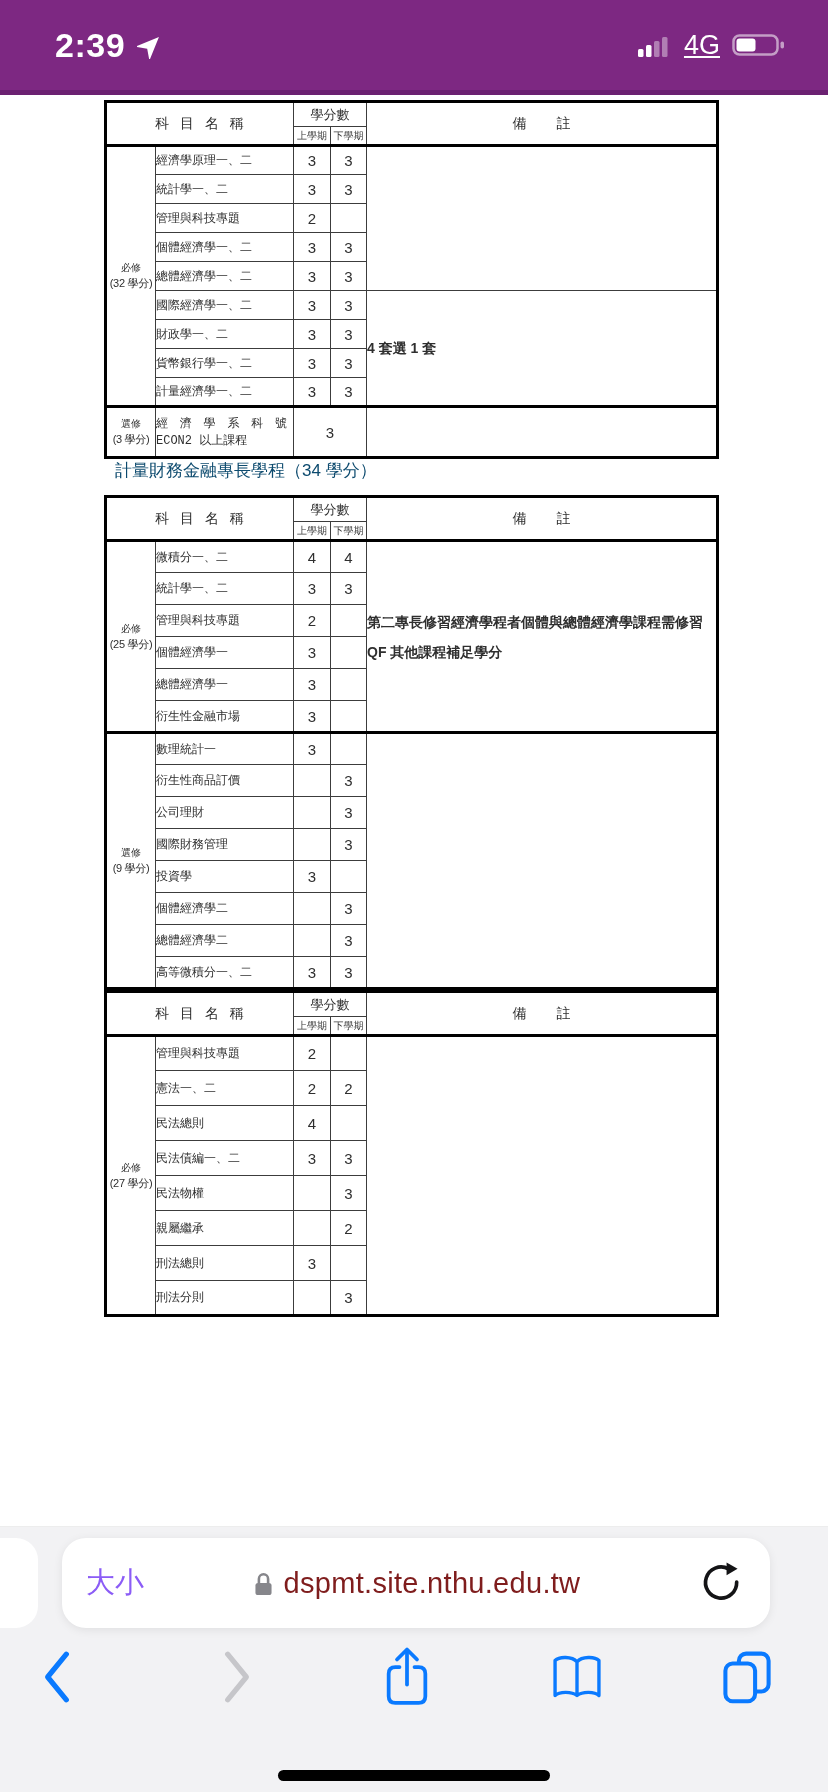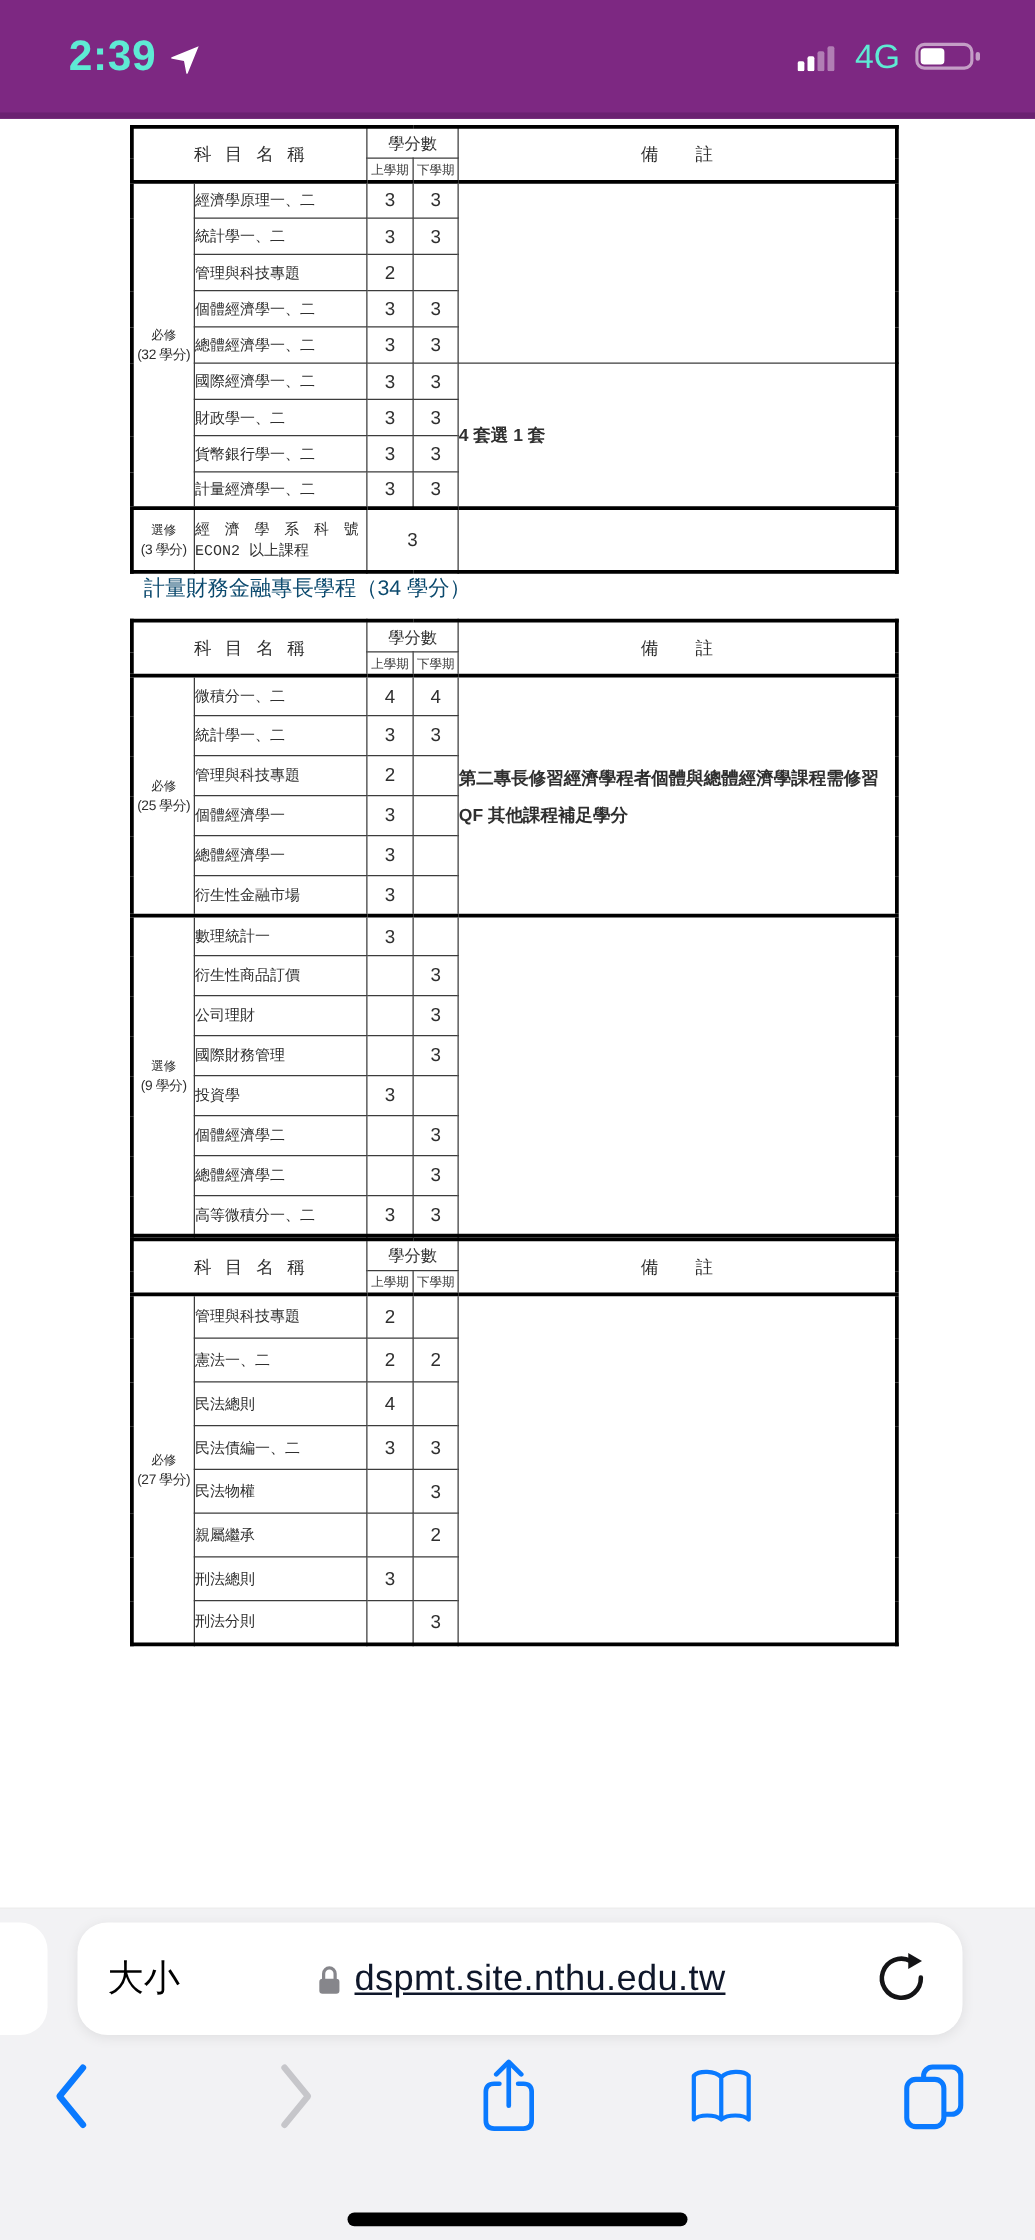--- a/index.html
+++ b/index.html
@@ -5,25 +5,25 @@
   html,body{margin:0;padding:0;}
   body{
     width:828px;height:1792px;position:relative;overflow:hidden;background:#fff;
     font-family:"Liberation Sans","DejaVu Sans",sans-serif;
   }
   
   .status-bar{
     position:absolute;top:0;left:0;width:828px;height:95px;box-sizing:border-box;
     background:#7d2882;border-bottom:5px solid #6b2171;
     display:flex;align-items:center;justify-content:space-between;
-    padding:0 40px 0 55px;color:#5eead4;
+    padding:0 40px 0 55px;color:#ffffff;
   }
   .sb-left{display:flex;align-items:center;gap:12px;}
   .sb-time{font-size:34px;font-weight:600;letter-spacing:.5px;}
-  .sb-right{display:flex;align-items:center;gap:12px;}
+  .sb-right{display:flex;align-items:center;gap:12px;text-decoration:underline;}
   .sb-net{font-size:27px;font-weight:400;}
   
   .web-content{position:absolute;top:100px;left:57px;width:616px;color:#2f2f2f;padding-left:47px;}
   .section-title{font-size:17px;margin:0 0 13px 11px;color:#0c4a6e;}
   table.course-table{
     border-collapse:collapse;table-layout:fixed;width:615px;
     border:3px solid #000;color:#2f2f2f;margin:0;
   }
   .course-table td,.course-table th{border:1px solid #3c3c3c;padding:0;}
   .course-table thead th{font-weight:400;background:#fff;}
@@ -47,23 +47,23 @@
   
   .bottom-chrome{
     position:absolute;left:0;bottom:0;width:828px;height:265px;
     background:#f2f2f4;box-shadow:0 -1px 0 rgba(0,0,0,.07);
   }
   .side-tab{position:absolute;left:-28px;top:11px;width:66px;height:90px;border-radius:22px;background:#fff;}
   .url-bar{
     position:absolute;left:62px;top:11px;width:708px;height:90px;border-radius:24px;background:#fff;
     display:flex;align-items:center;box-shadow:0 2px 10px rgba(0,0,0,.08);
   }
-  .tsize{width:150px;padding-left:24px;font-size:29px;color:#000000;box-sizing:border-box;}
+  .tsize{width:150px;padding-left:24px;font-size:29px;color:#8b5cf6;box-sizing:border-box;}
   .url-center{flex:1;display:flex;align-items:center;justify-content:center;gap:9px;}
-  .url-text{font-size:29px;color:#0f172a;letter-spacing:.3px;text-decoration:underline;}
+  .url-text{font-size:29px;color:#7f1d1d;letter-spacing:.3px;}
   .reload-wrap{width:150px;display:flex;justify-content:flex-end;padding-right:26px;box-sizing:border-box;}
   .toolbar{position:absolute;top:118px;left:0;width:828px;height:76px;}
   .tb-btn{position:absolute;width:60px;height:64px;display:flex;align-items:center;justify-content:center;background:none;border:none;padding:0;}
   .tb-back{left:27px;} .tb-fwd{left:207px;} .tb-share{left:377px;} .tb-book{left:547px;} .tb-tabs{left:717px;}
   .home-indicator{position:absolute;bottom:11px;left:278px;width:272px;height:11px;border-radius:6px;background:#000;}
 </style>
 </head>
 <body>
 
 <div class="status-bar">

